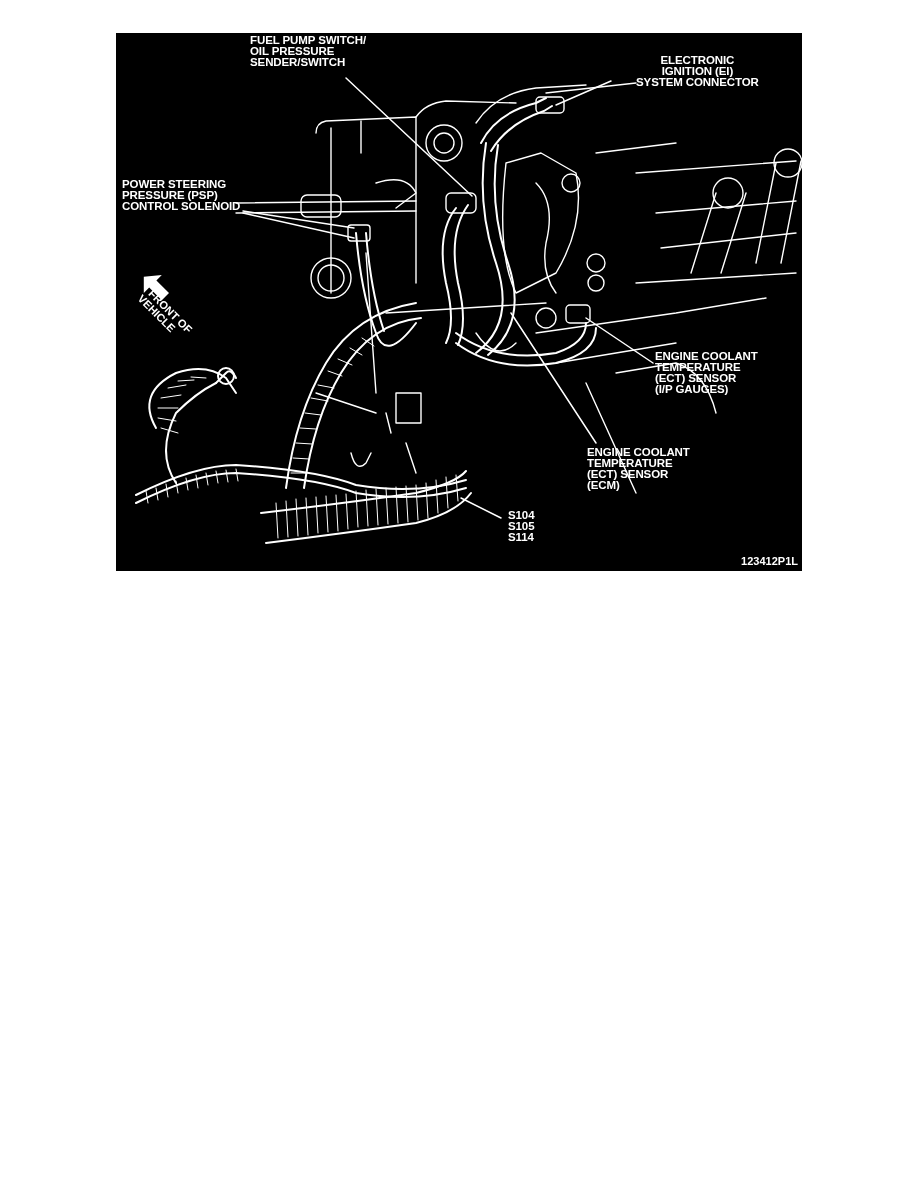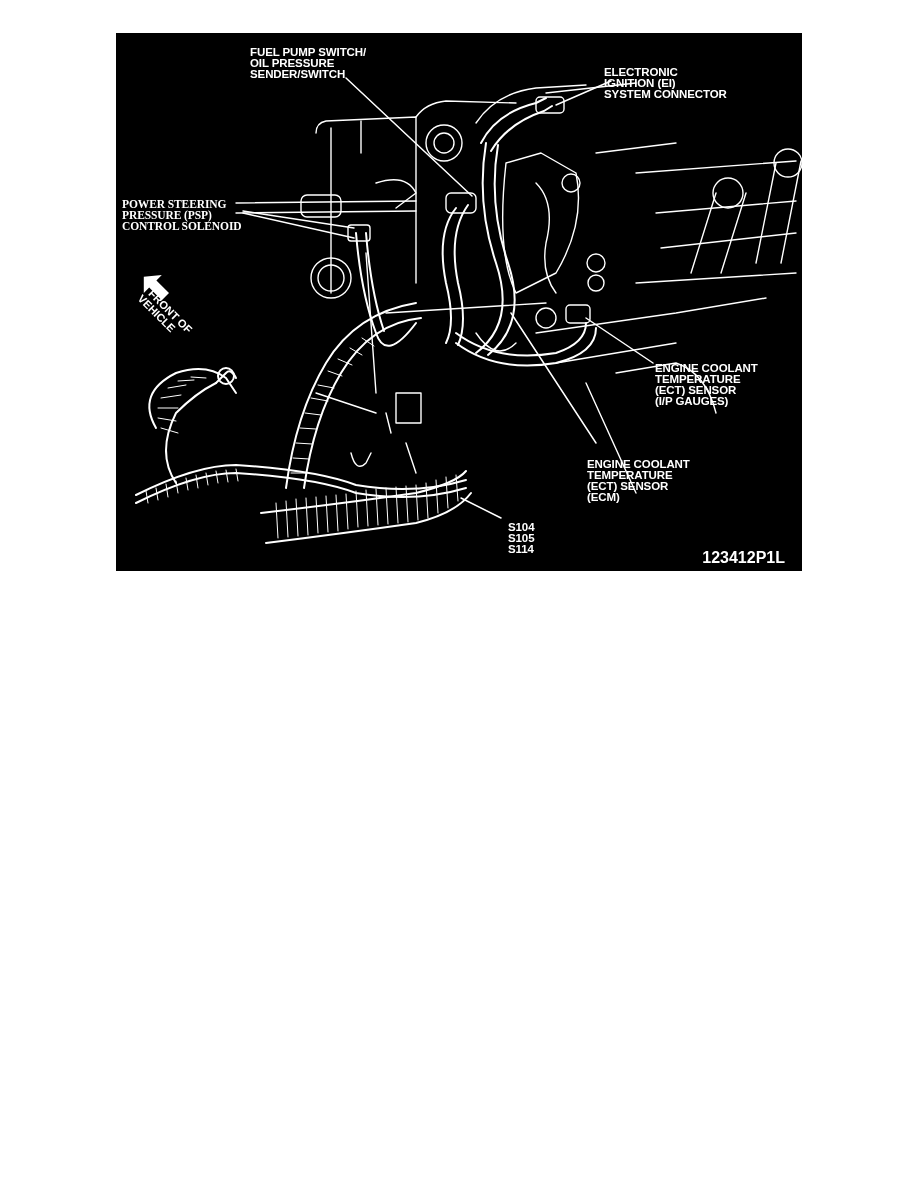--- a/index.html
+++ b/index.html
@@ -6,35 +6,35 @@
   body { width: 918px; height: 1188px; position: relative; overflow: hidden; }
   .figure {
     position: absolute; left: 116px; top: 33px; width: 686px; height: 538px;
     background: #000000; overflow: hidden;
   }
   .figure svg.art { position: absolute; left: 0; top: 0; width: 686px; height: 538px; }
   .label {
     position: absolute; color: #ffffff;
     font-family: "Liberation Sans", sans-serif; font-weight: bold;
     font-size: 11.5px; line-height: 11px; letter-spacing: -0.1px;
-    white-space: nowrap; text-transform: uppercase; margin-top: 12px;
+    white-space: nowrap; text-transform: uppercase;
   }
   .label span { display: block; }
   .front {
     position: absolute; left: 20px; top: 240px; width: 110px; height: 80px;
   }
   .front-text {
     position: absolute; left: 38px; top: 255px; color: #fff;
     font-family: "Liberation Sans", sans-serif; font-weight: bold; font-size: 11px;
     line-height: 11px; transform: rotate(45deg); transform-origin: left top; white-space: nowrap;
   }
   .front-text span { display: block; }
   .fig-id {
-    position: absolute; right: 17px; bottom: 4px; color: #fff;
-    font-family: "Liberation Sans", sans-serif; font-weight: bold; font-size: 16px;
+    position: absolute; right: 4px; bottom: 4px; color: #fff;
+    font-family: "Liberation Sans", sans-serif; font-weight: bold; font-size: 11px;
   }
 </style>
 </head>
 <body>
 
 <div class="figure">
   <svg class="art" viewBox="0 0 686 538" xmlns="http://www.w3.org/2000/svg" fill="none" stroke="#ffffff" stroke-width="1.4" stroke-linecap="round" stroke-linejoin="round">
 
     <path d="M200 100 Q200 90 210 88 L300 84 L300 250"></path>
     <path d="M215 95 L215 260"></path>
@@ -137,27 +137,27 @@
     <span>FRONT OF</span>
     <span style="margin-left:-4px">VEHICLE</span>
   </div>
 
   <div class="label" style="left:134px; top:2px;">
     <span>FUEL PUMP SWITCH/</span>
     <span>OIL PRESSURE</span>
     <span>SENDER/SWITCH</span>
   </div>
 
-  <div class="label" style="left:488px; top:22px;">
+  <div class="label" style="left:520px; top:22px;text-align:center;">
     <span>ELECTRONIC</span>
     <span>IGNITION (EI)</span>
     <span>SYSTEM CONNECTOR</span>
   </div>
 
-  <div class="label" style="left:6px; top:154px;font-family:Liberation Serif, serif;">
+  <div class="label" style="left:6px; top:146px;">
     <span>POWER STEERING</span>
     <span>PRESSURE (PSP)</span>
     <span>CONTROL SOLENOID</span>
   </div>
 
   <div class="label" style="left:539px; top:318px;">
     <span>ENGINE COOLANT</span>
     <span>TEMPERATURE</span>
     <span>(ECT) SENSOR</span>
     <span>(I/P GAUGES)</span>

